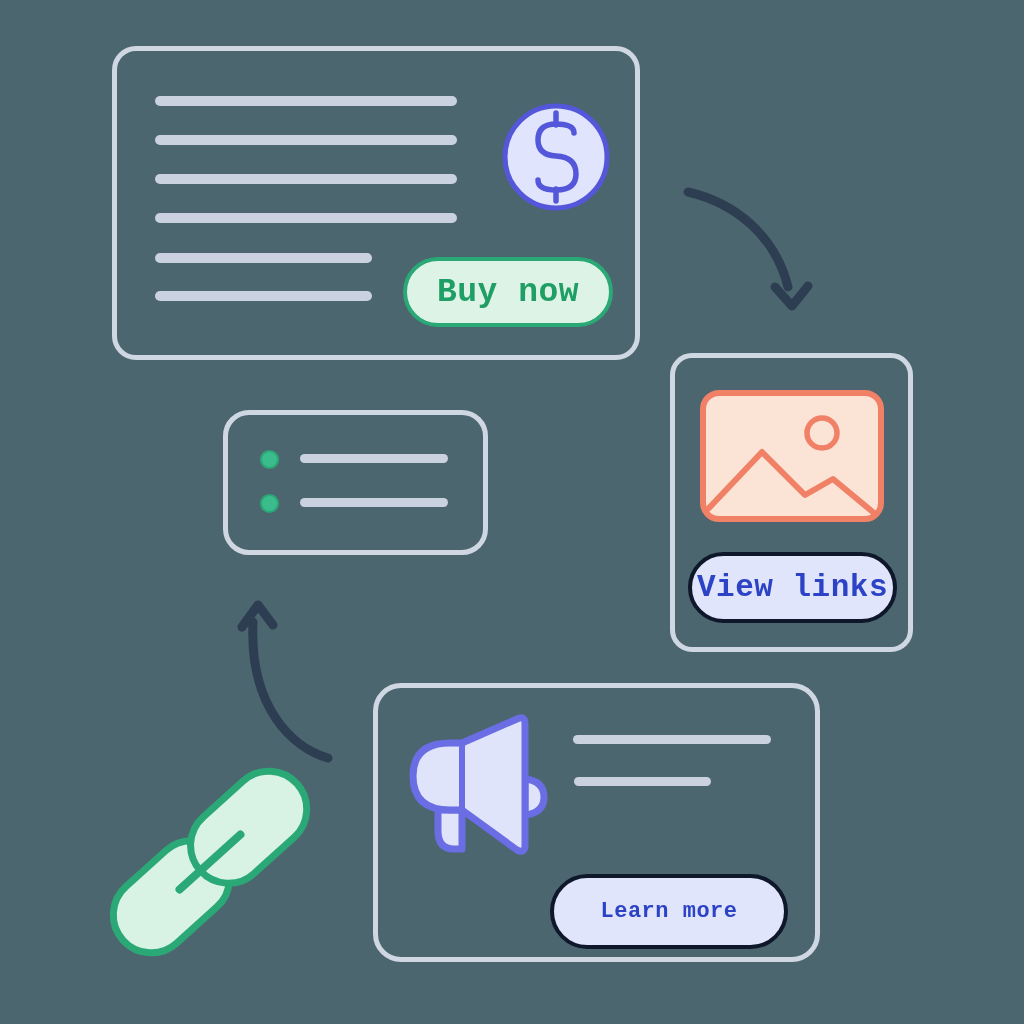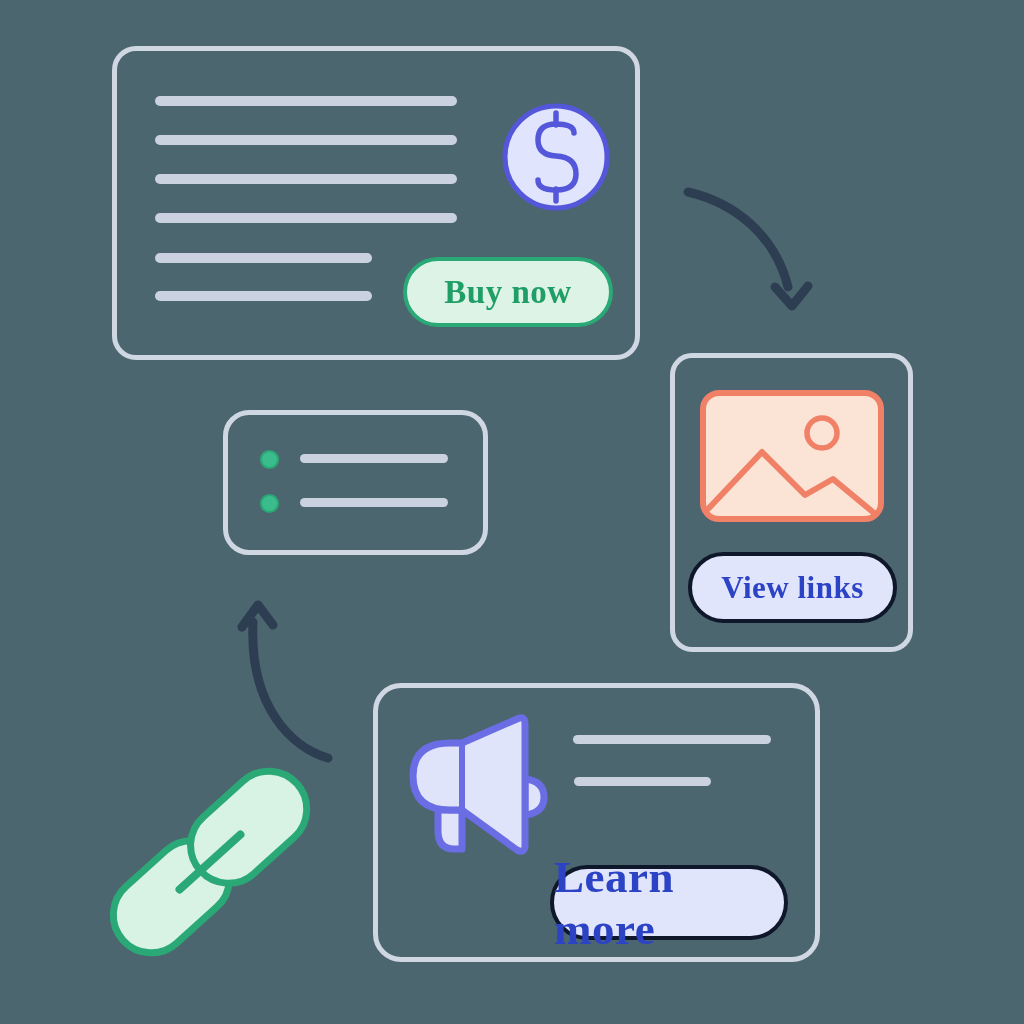--- a/index.html
+++ b/index.html
@@ -1,19 +1,19 @@
 <!DOCTYPE html>
 <html><head>
 <meta charset="utf-8">
 <style>
   html,body{margin:0;padding:0;background:#4c6670;}
   #canvas{
     position:relative;width:1024px;height:1024px;overflow:hidden;
     background:#4c6670;
-    font-family:Liberation Serif, serif;
+    font-family:Liberation Mono, monospace;
   }
   .card{
     position:absolute;box-sizing:border-box;
     border:5px solid #cfd7e2;background:transparent;
   }
   .ph-line{position:absolute;height:10px;border-radius:6px;background:#c9d2de;}
   .pill{
     position:absolute;box-sizing:border-box;display:flex;
     align-items:center;justify-content:center;
     border-radius:40px;font-weight:700;letter-spacing:.5px;
@@ -46,21 +46,21 @@
   
   #gallery-card{left:670px;top:353px;width:243px;height:299px;border-radius:22px;}
   #image-svg{left:23px;top:30px;}
   #view-links{left:13px;top:194px;width:209px;height:71px;font-size:31px;}
 
   
   #promo-card{left:373px;top:683px;width:447px;height:279px;border-radius:28px;}
   #megaphone-svg{left:27px;top:22px;}
   #promo-card .p1{left:195px;top:47px;width:198px;height:9px;}
   #promo-card .p2{left:196px;top:89px;width:137px;height:9px;}
-  #learn-more{left:172px;top:177px;width:238px;height:75px;font-size:45px;}
+  #learn-more{left:172px;top:186px;width:238px;height:75px;font-size:22px;}
 
   
   #arrow-top{left:655px;top:165px;}
   #arrow-bottom{left:225px;top:590px;}
   #chain-svg{left:100px;top:762px;}
 </style>
 </head>
 <body>
 
 <div id="canvas">

